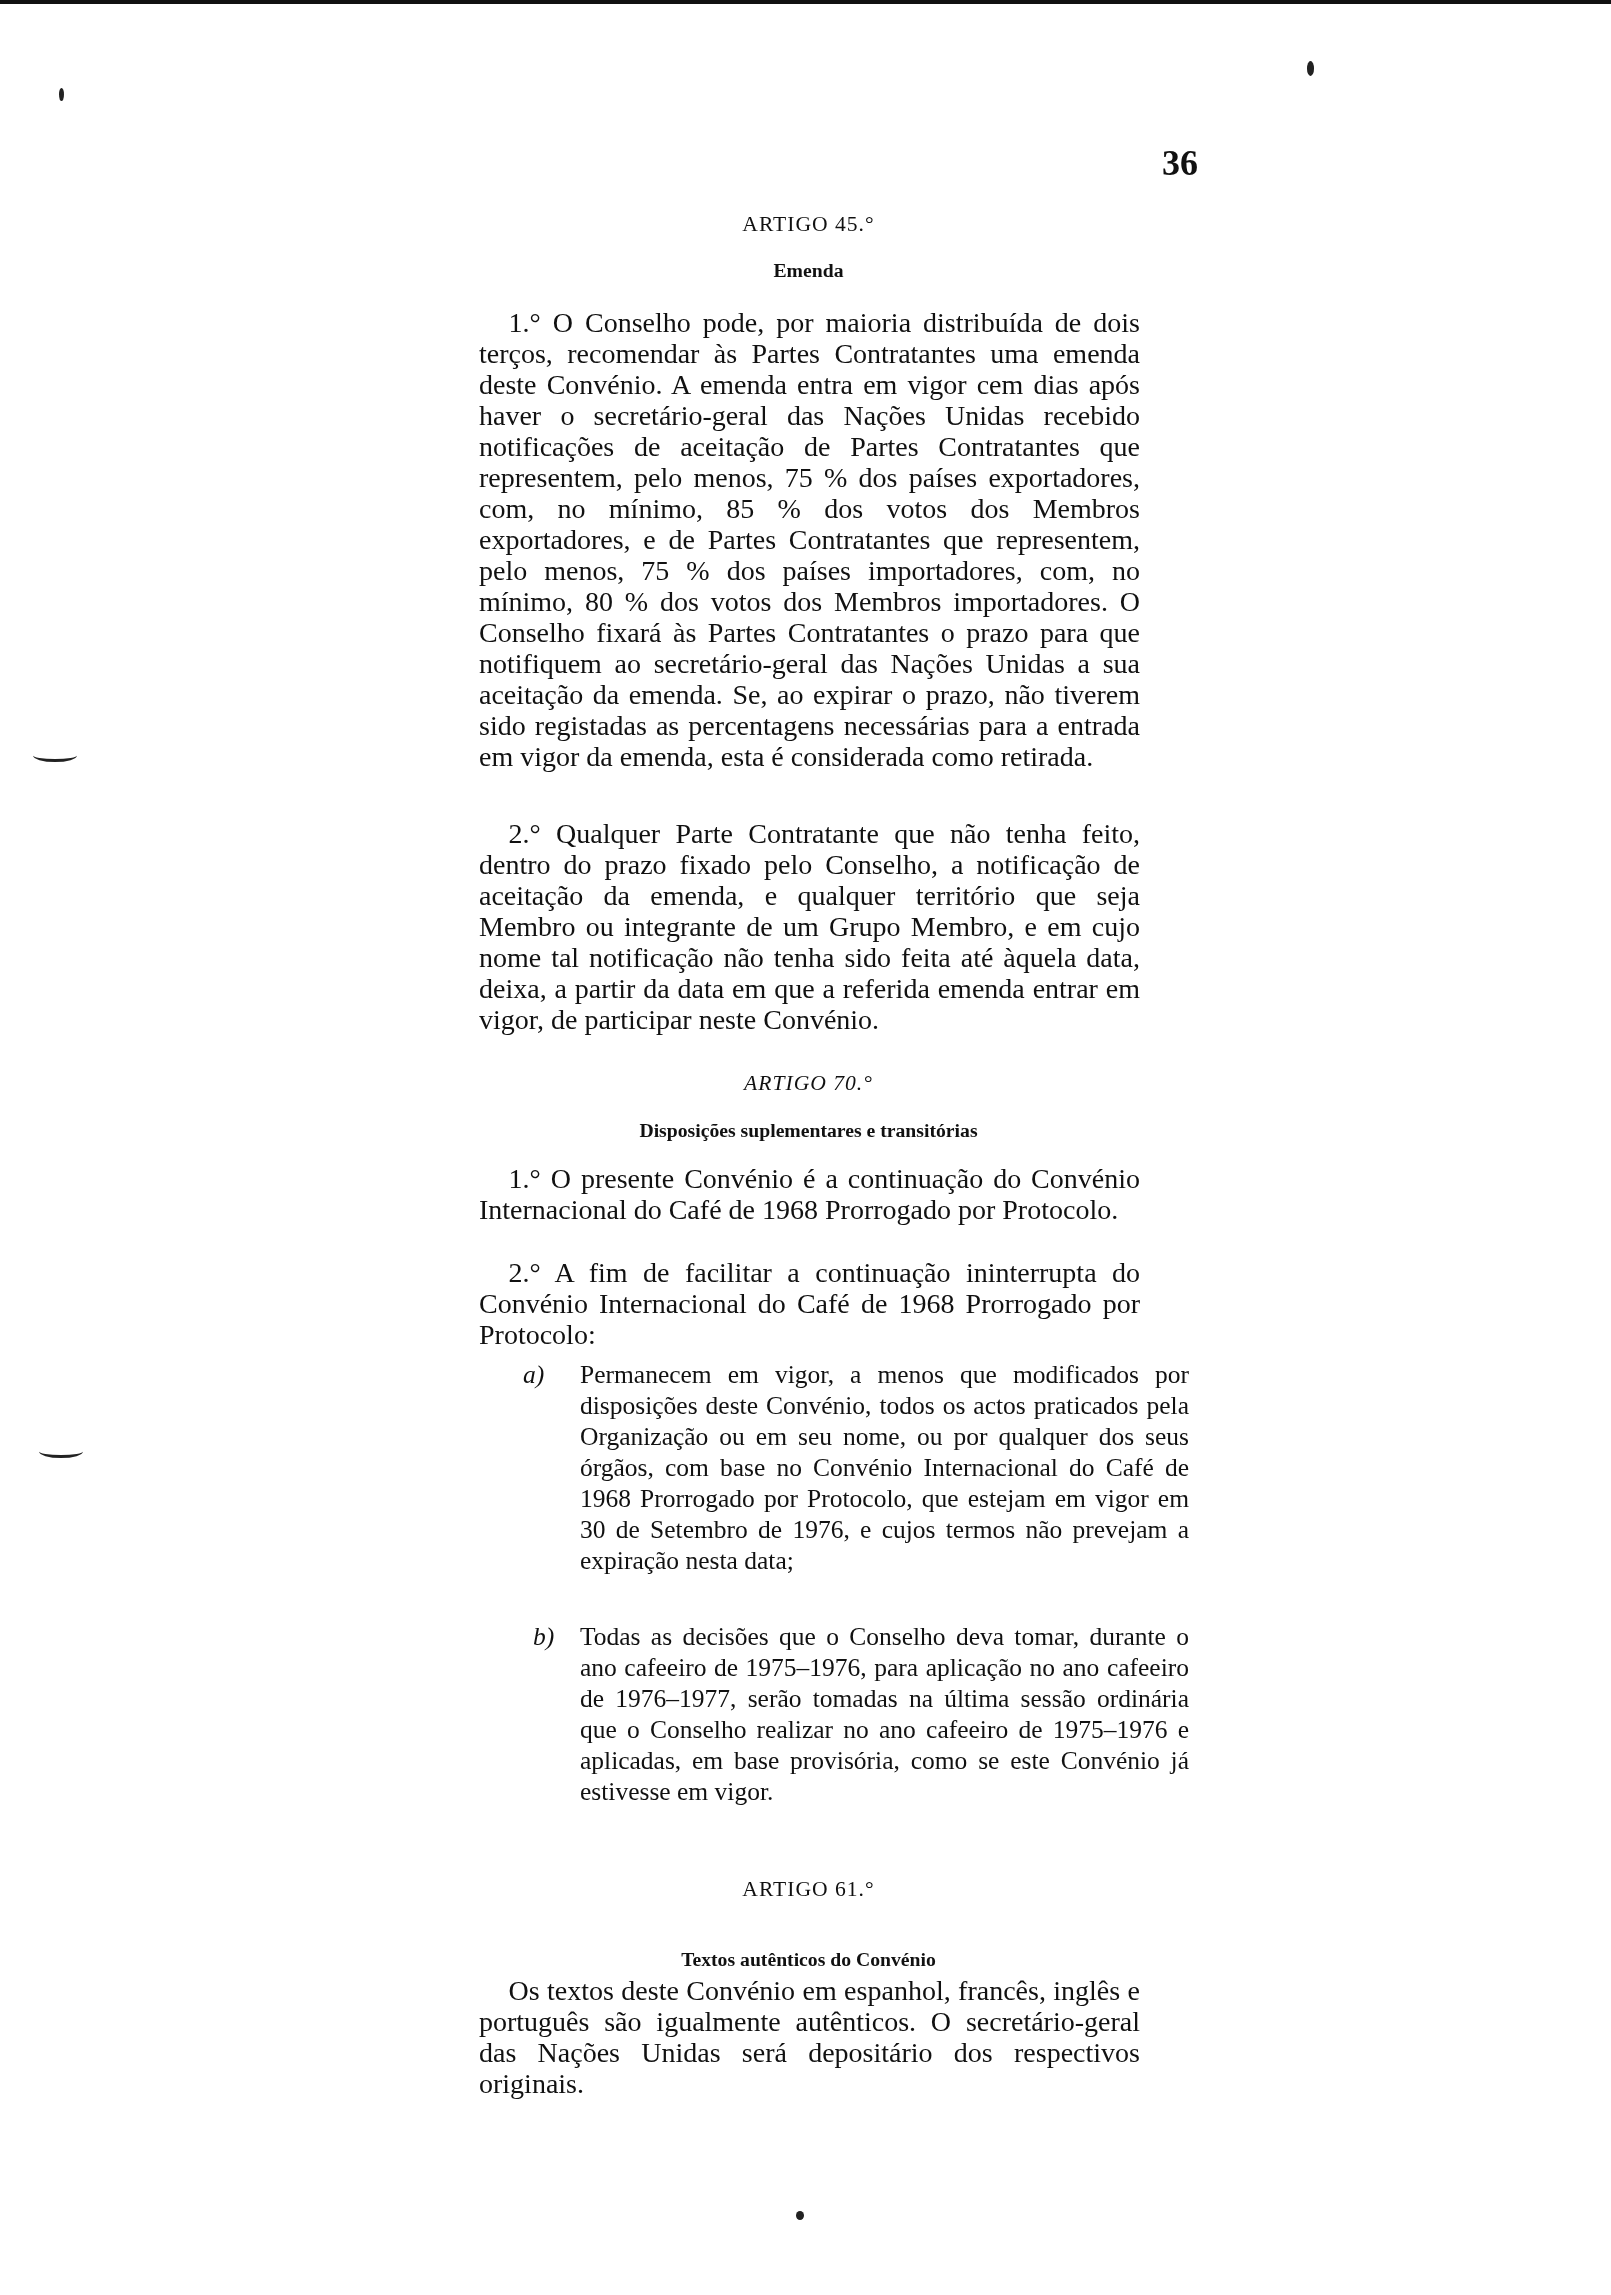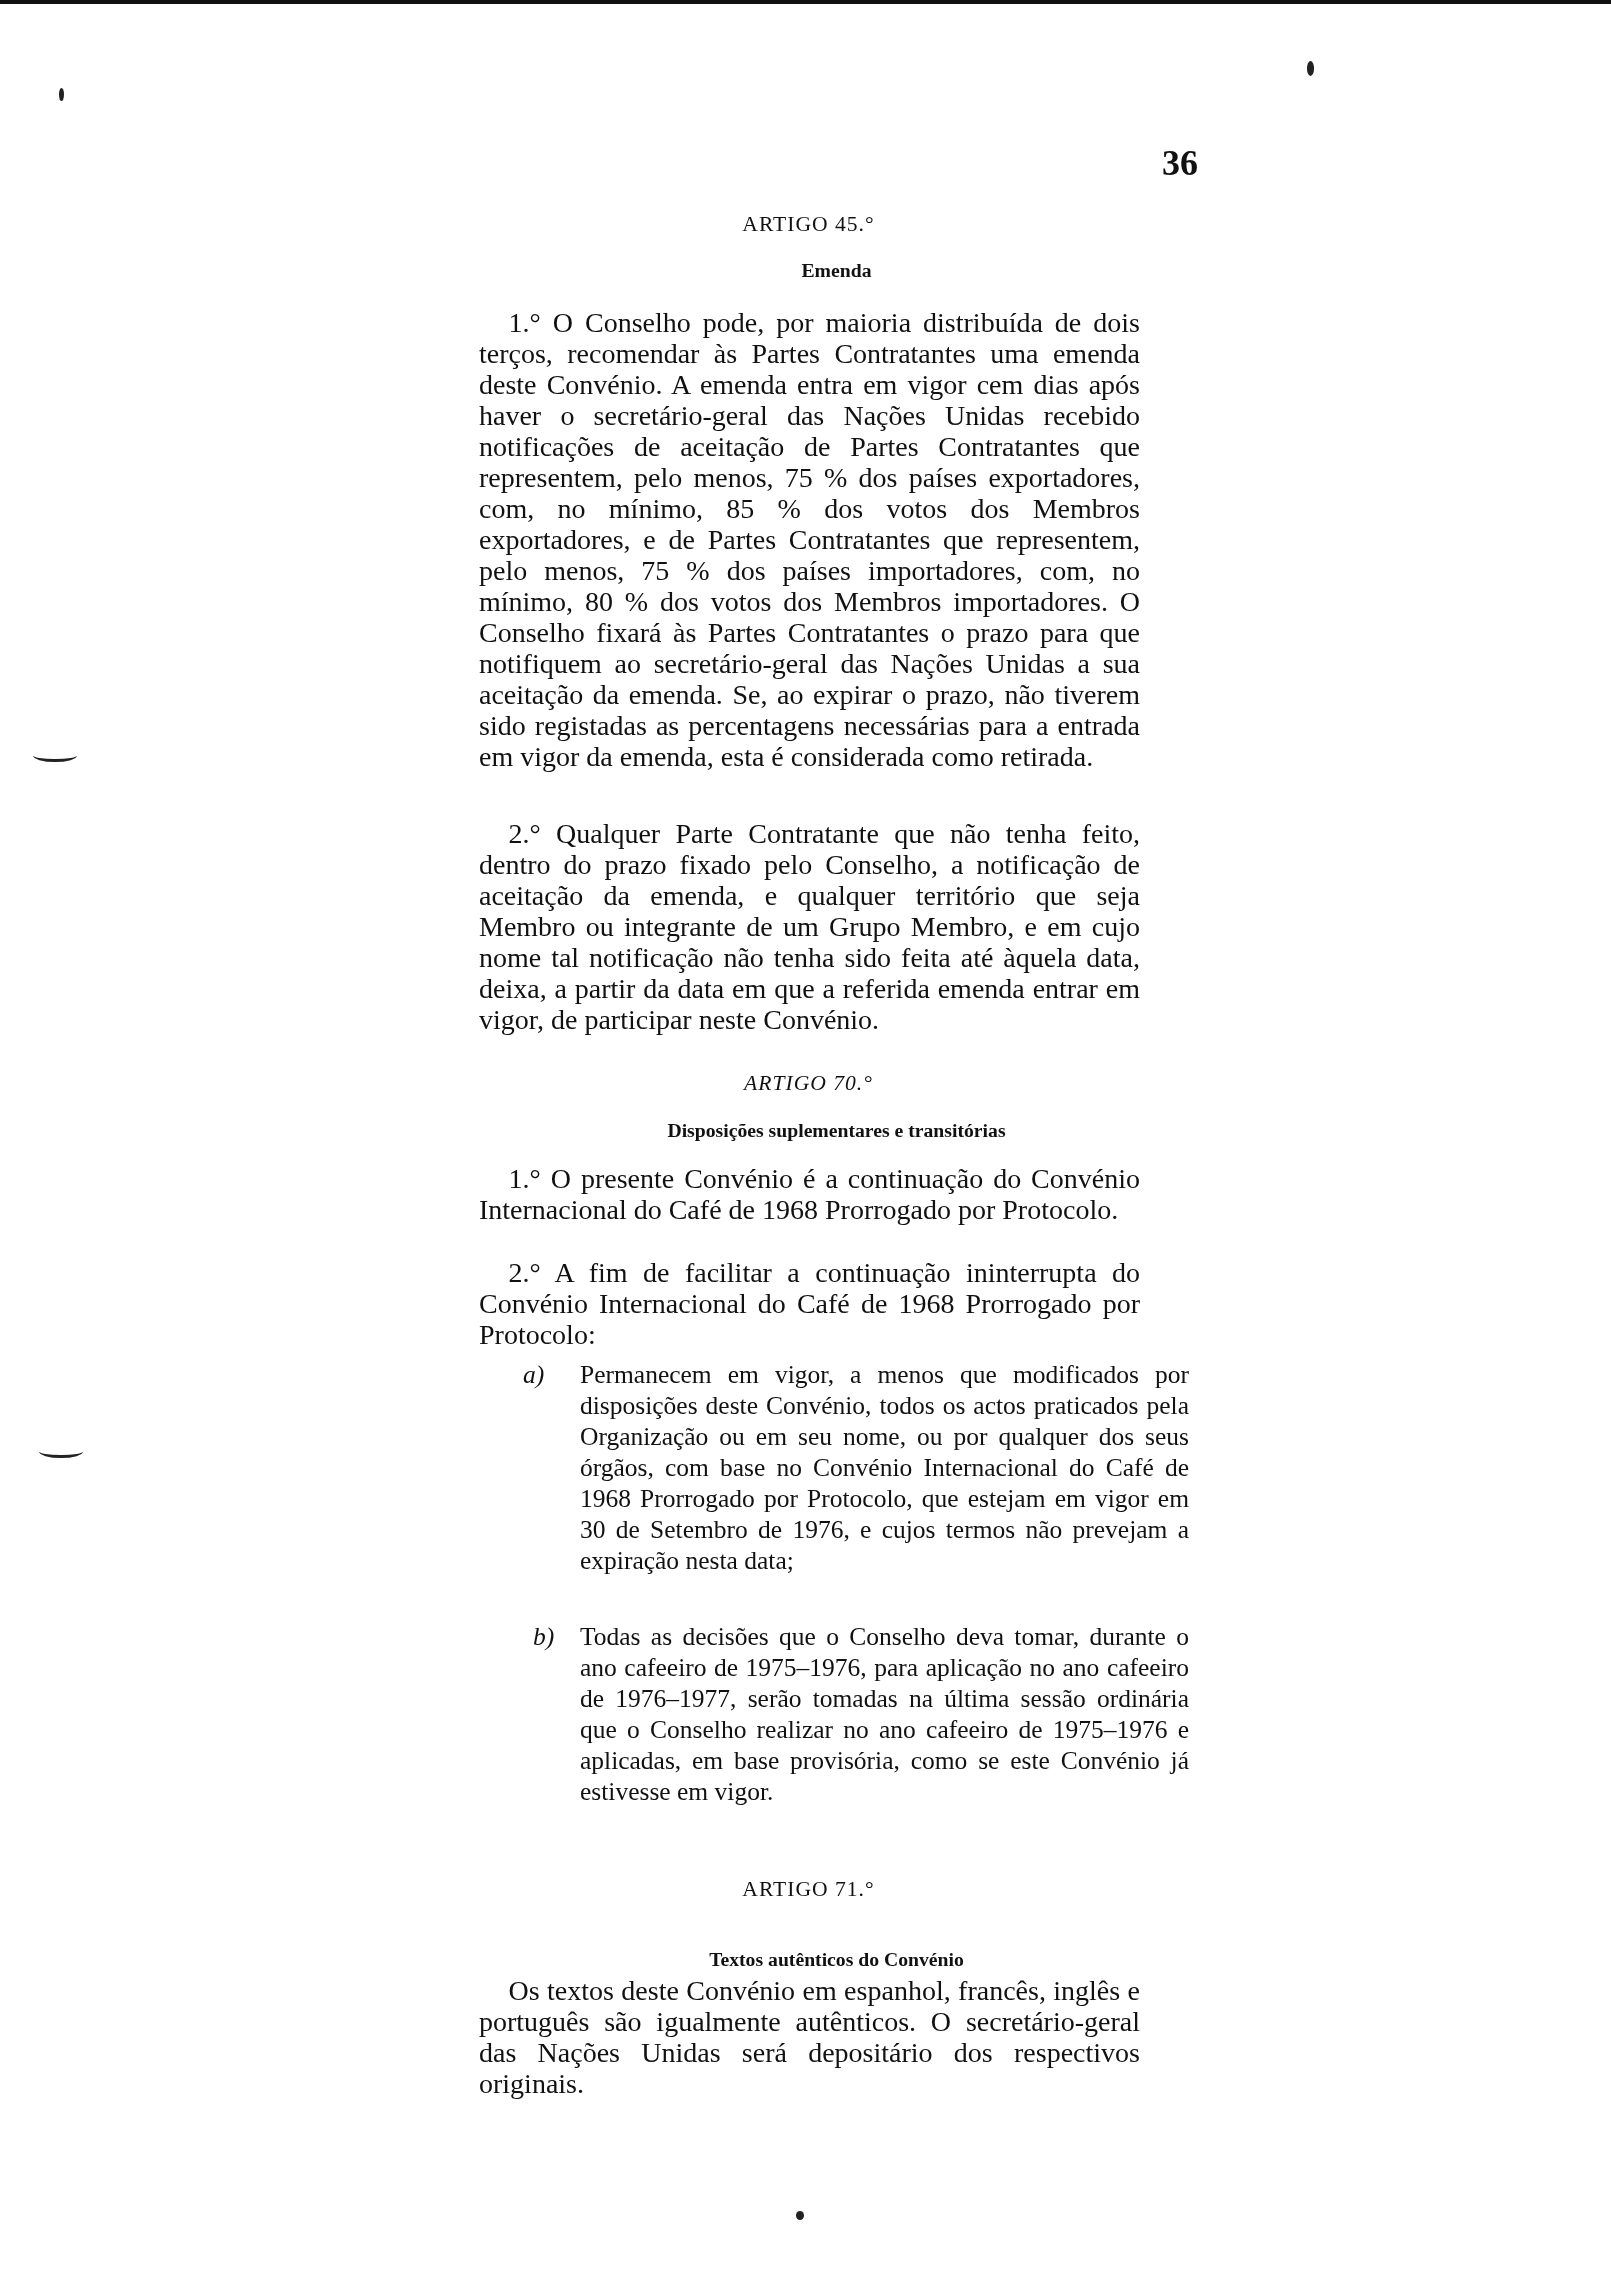--- a/index.html
+++ b/index.html
@@ -2,21 +2,21 @@
 <html style="font-size:7.9px"><head>
   <meta charset="utf-8">
   <style>
     html, body { margin: 0; padding: 0; background: #ffffff; }
     body { width: 1612px; height: 2295px; position: relative; overflow: hidden;
       font-family: "Liberation Serif", "DejaVu Serif", serif; color: #111; }
     .top-edge { position: absolute; left: 0; top: 0; width: 1612px; height: 3.9px; background: #111; }
     .abs { position: absolute; }
     .pageno { left: 1162px; top: 142px; font-size: 36px; font-weight: bold; }
     .heading { left: 477px; width: 663px; text-align: center; font-size: 21.6px; letter-spacing: 1px; }
-    .subtitle { left: 505px; width: 663px; text-align: center; font-size: 19.7px; font-weight: bold; }
+    .subtitle { left: 477px; width: 663px; text-align: center; font-size: 19.7px; font-weight: bold; }
     .para { left: 479px; width: 661px; font-size: 28px; line-height: 31px; text-align: justify; text-indent: 29.5px; }
     .item { width: 609px; font-size: 25.5px; line-height: 31px; text-align: justify; }
     .item .lbl { position: absolute; left: -57px; top: 0; font-style: italic; }
     .item.b .lbl { left: -47px; }
     .punch { position: absolute; border-bottom: 3.4px solid #222; border-radius: 0 0 50% 50%; height: 9.8px; }
     .speck { position: absolute; background: #222; border-radius: 50%; }
   </style>
 </head>
 <body>
 
@@ -42,16 +42,16 @@
 
 <div class="abs item a" style="left:580px; top:1359px;">
   <span class="lbl">a)</span>
   <span>Permanecem em vigor, a menos que modificados por disposições deste Convénio, todos os actos praticados pela Organização ou em seu nome, ou por qualquer dos seus órgãos, com base no Convénio Internacional do Café de 1968 Prorrogado por Protocolo, que estejam em vigor em 30 de Setembro de 1976, e cujos termos não prevejam a expiração nesta data;</span>
 </div>
 <div class="abs item b" style="left:580px; top:1621px;">
   <span class="lbl">b)</span>
   <span>Todas as decisões que o Conselho deva tomar, durante o ano cafeeiro de 1975–1976, para aplicação no ano cafeeiro de 1976–1977, serão tomadas na última sessão ordinária que o Conselho realizar no ano cafeeiro de 1975–1976 e aplicadas, em base provisória, como se este Convénio já estivesse em vigor.</span>
 </div>
 
-<div class="abs heading" style="top:1877px;">ARTIGO 71.°</div>
+<div class="abs heading" style="top:1877px;">ARTIGO 61.°</div>
 <div class="abs subtitle" style="top:1928px;margin-top:20px;">Textos autênticos do Convénio</div>
 <div class="abs para" style="top:1975px;">Os textos deste Convénio em espanhol, francês, inglês e português são igualmente autênticos. O secretário-geral das Nações Unidas será depositário dos respectivos originais.</div>
 
 
 </body></html>

